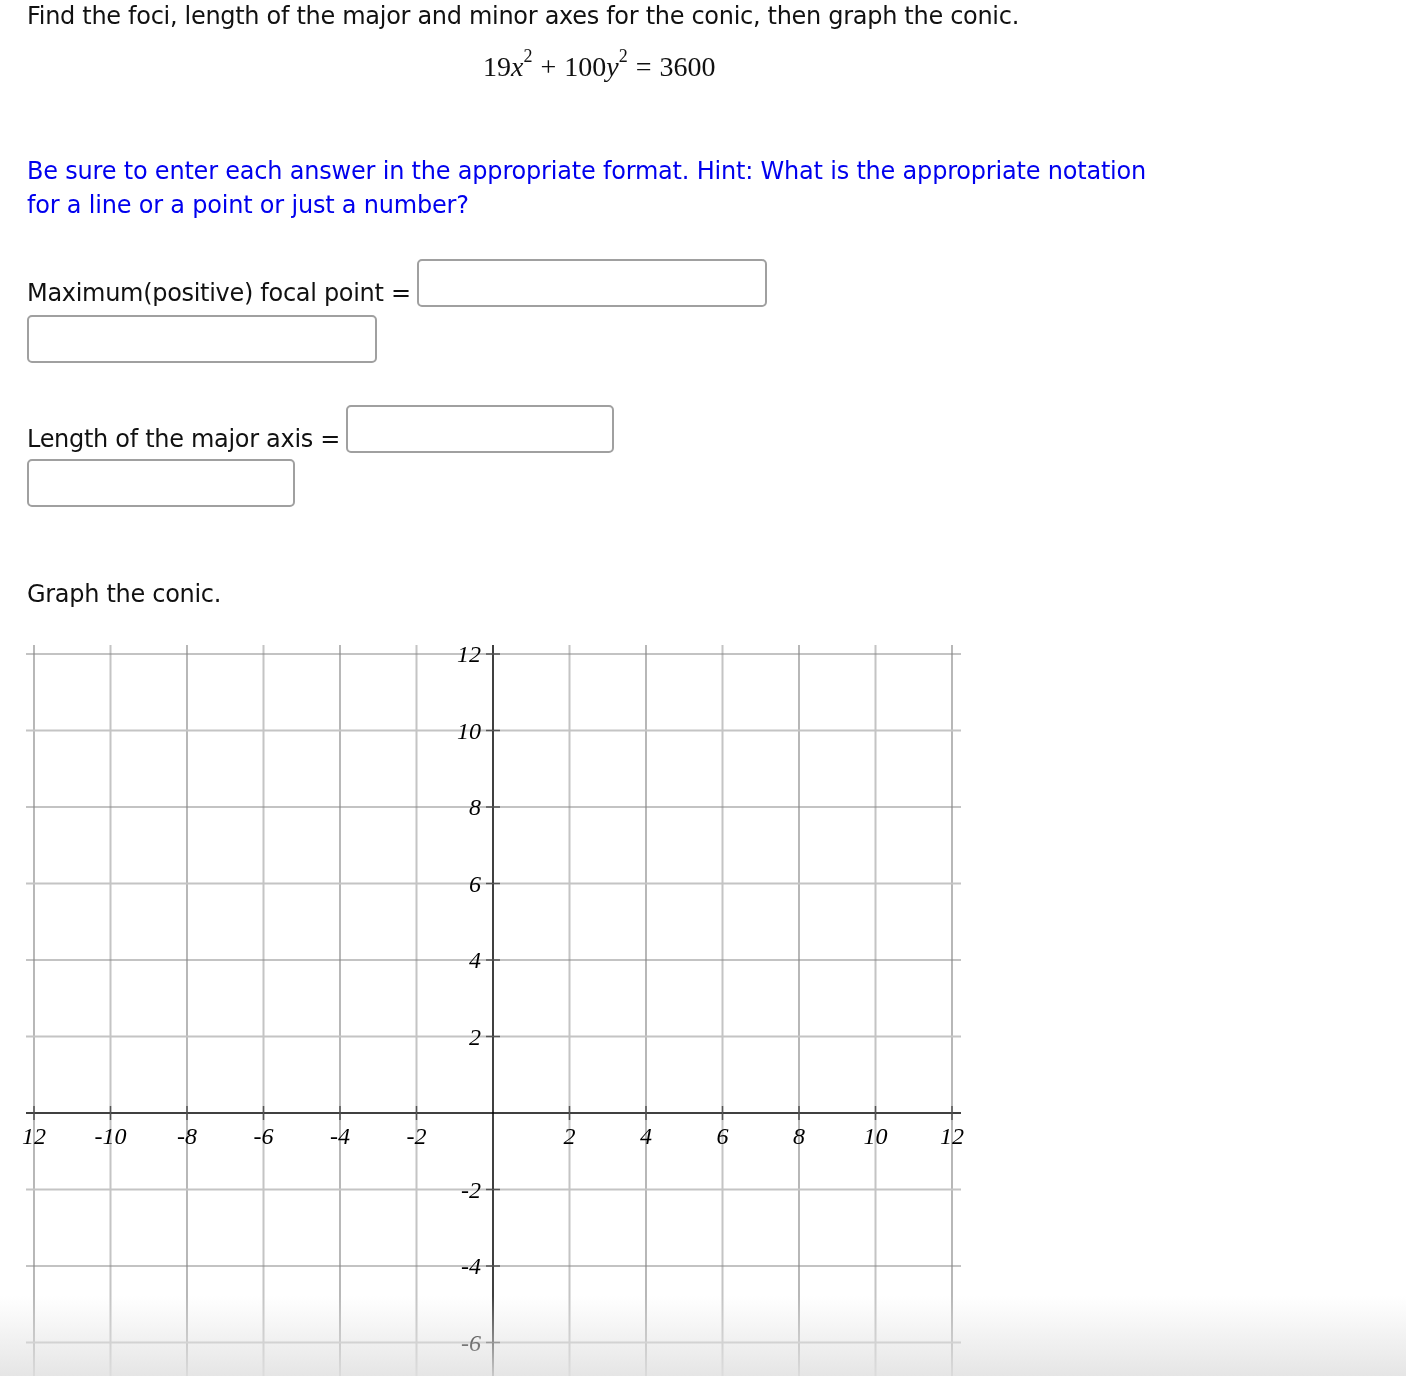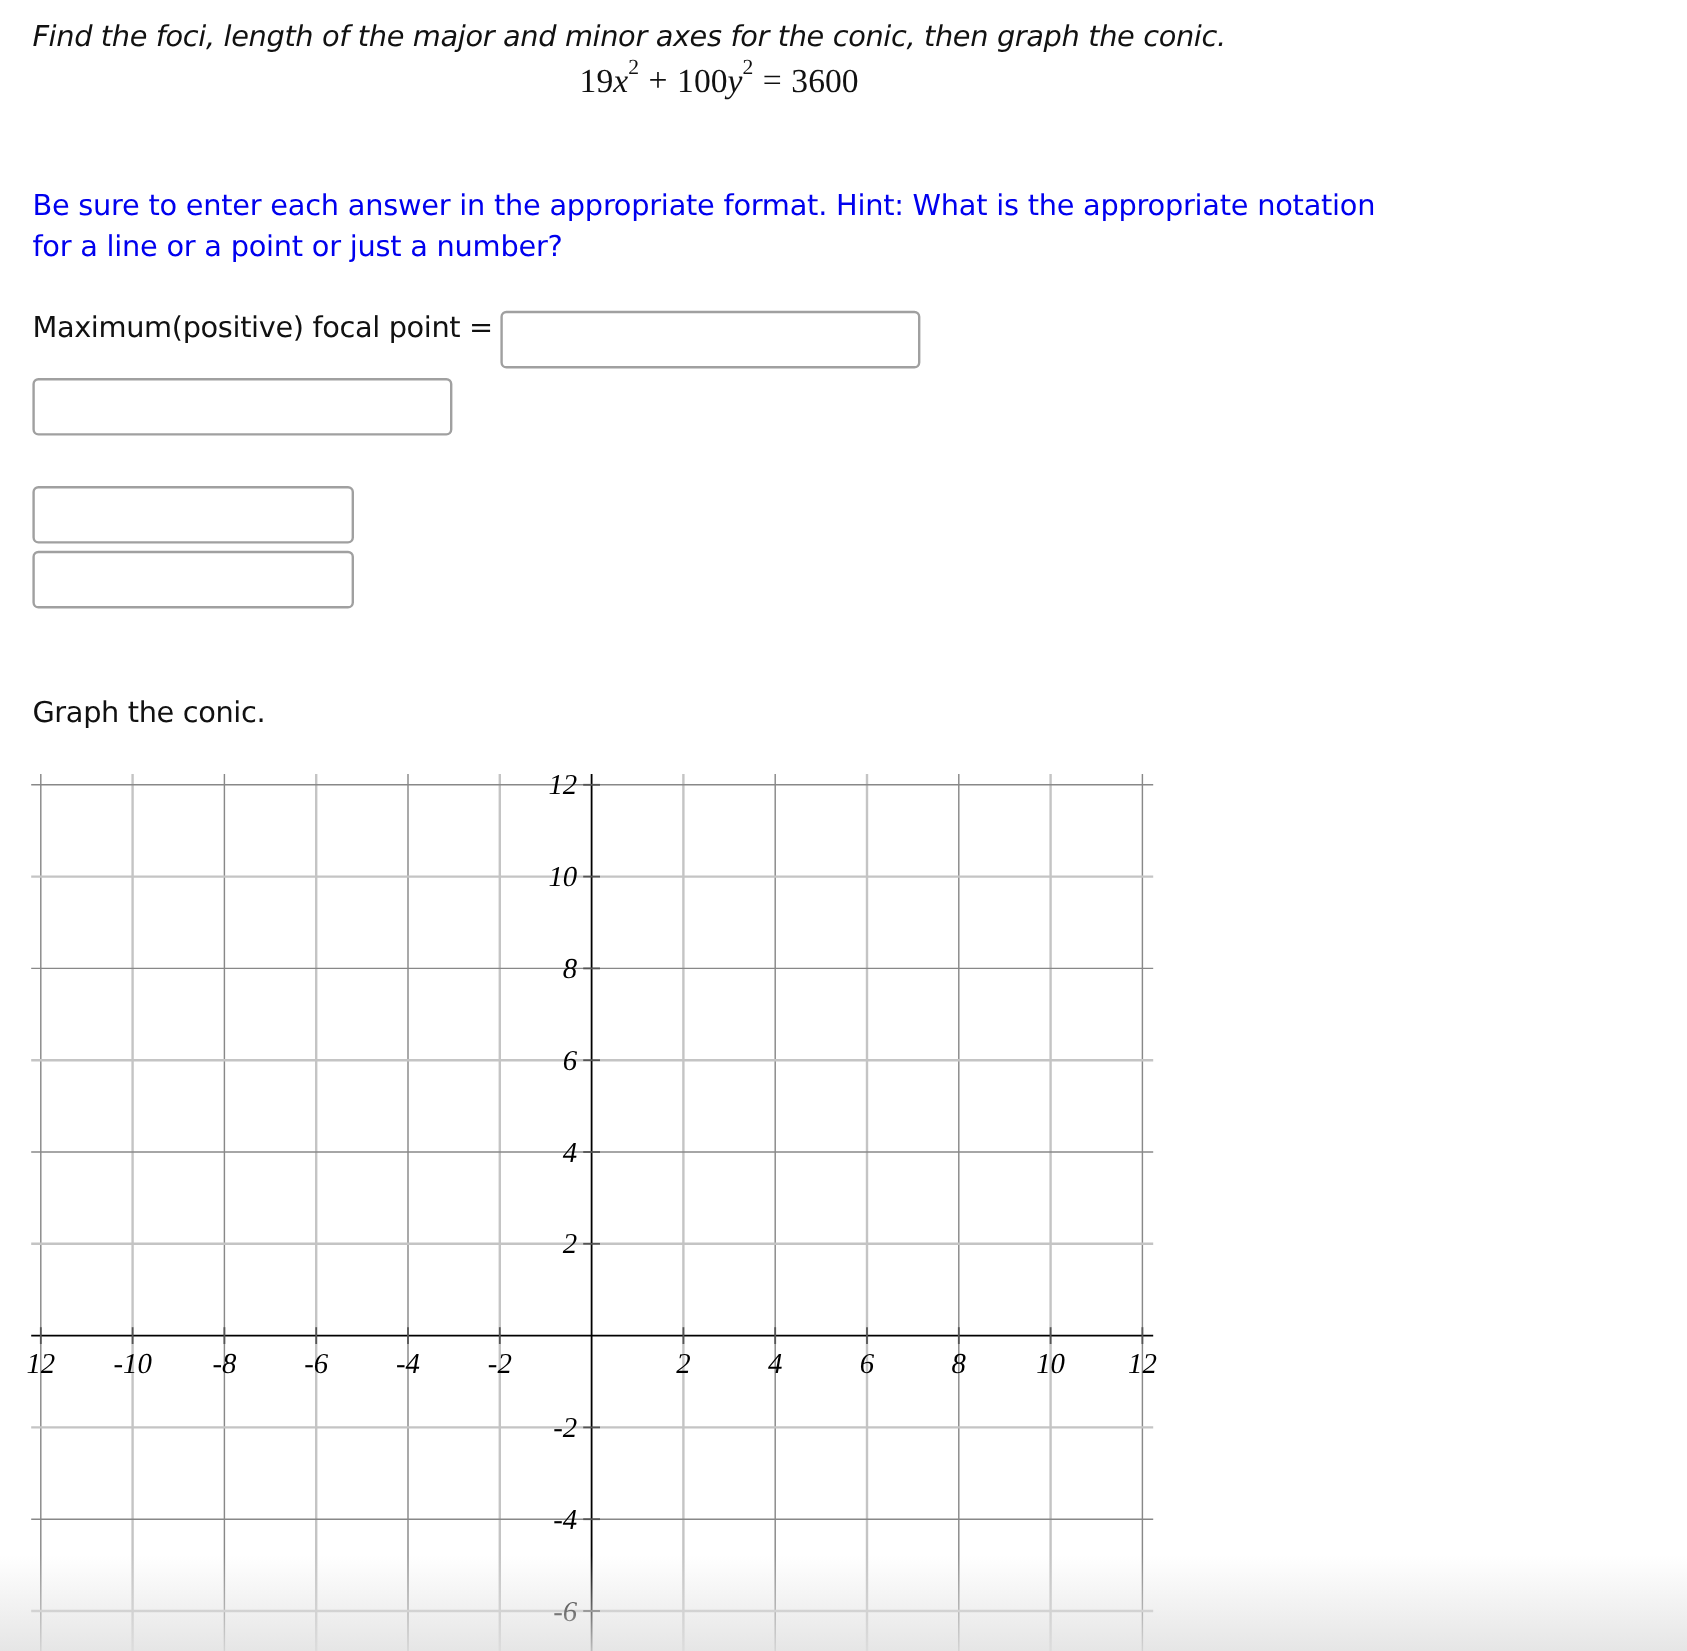--- a/index.html
+++ b/index.html
@@ -2,37 +2,37 @@
 <html><head>
 <meta charset="utf-8">
 <style>
   html, body { margin: 0; padding: 0; background: #ffffff; }
   body {
     width: 1406px; height: 1376px; position: relative; overflow: hidden;
     font-family: "DejaVu Sans", "Liberation Sans", sans-serif;
     color: #111;
   }
   .q-text {
-    position: absolute; left: 27px; top: 16px;
-    font-size: 24px; letter-spacing: -0.3px; font-style: italic;
+    position: absolute; left: 27px; top: 2px;
+    font-size: 24px; letter-spacing: -0.3px;
   }
   .equation {
     position: absolute; left: 483px; top: 50px;
     font-family: "Liberation Serif", "DejaVu Serif", serif;
     font-size: 28px; white-space: nowrap;
   }
   .equation i { font-style: italic; }
   .equation sup { font-size: 18px; position: relative; top: -4px; }
   .equation .op { margin: 0 8px; }
   .hint {
     position: absolute; left: 27px; top: 154px; width: 1150px;
     color: #0000ee; font-weight: normal; font-size: 24px;
     line-height: 34px; letter-spacing: -0.2px;
   }
-  .row { position: absolute; left: 27px; display: flex; align-items: flex-start; font-size: 24px; letter-spacing: -0.3px; }
+  .row { position: absolute; left: 27px; display: flex; align-items: flex-end; font-size: 24px; letter-spacing: -0.3px; }
   .row .lbl { white-space: nowrap; margin-right: 6px; }
   .ans {
     height: 48px; border: 2px solid #a0a0a0; border-radius: 5px;
     background: #fff; box-sizing: border-box; font-size: 20px; padding: 0 8px;
   }
   .graph-label {
     position: absolute; left: 27px; top: 580px; font-size: 24px; letter-spacing: -0.3px;
   }
   #graph { position: absolute; left: 0; top: 0; }
   .tick-label {
@@ -57,20 +57,21 @@
 <div class="hint">Be sure to enter each answer in the appropriate format. Hint: What is the appropriate notation for a line or a point or just a number?</div>
 
 <div class="row" style="top:259px;">
   <span class="lbl">Maximum(positive) focal point =</span>
   <input class="ans" style="width: 350px;" value="">
 </div>
 <div class="row" style="top:315px;">
   <input class="ans" style="width: 350px;" value="">
 </div>
 <div class="row" style="top:405px;">
+  <span class="lbl">Length of the major axis =</span>
   <input class="ans" style="width: 268px;" value="">
 </div>
 <div class="row" style="top:459px;">
   <input class="ans" style="width: 268px;" value="">
 </div>
 
 <div class="graph-label">Graph the conic.</div>
 
 <svg id="graph" width="1406" height="1376">
   <g id="grid">

